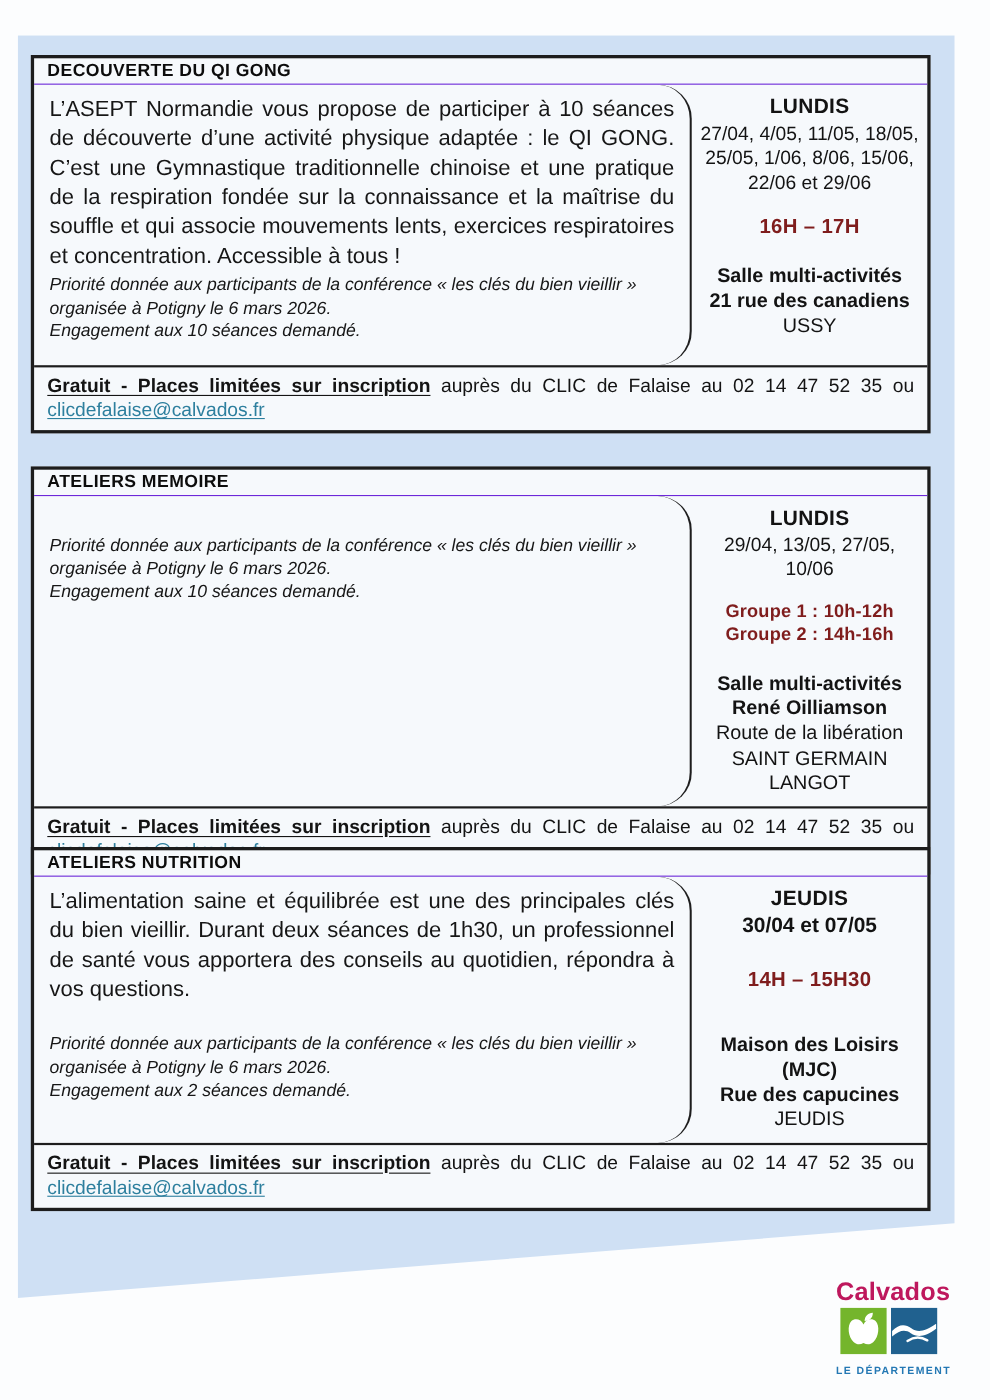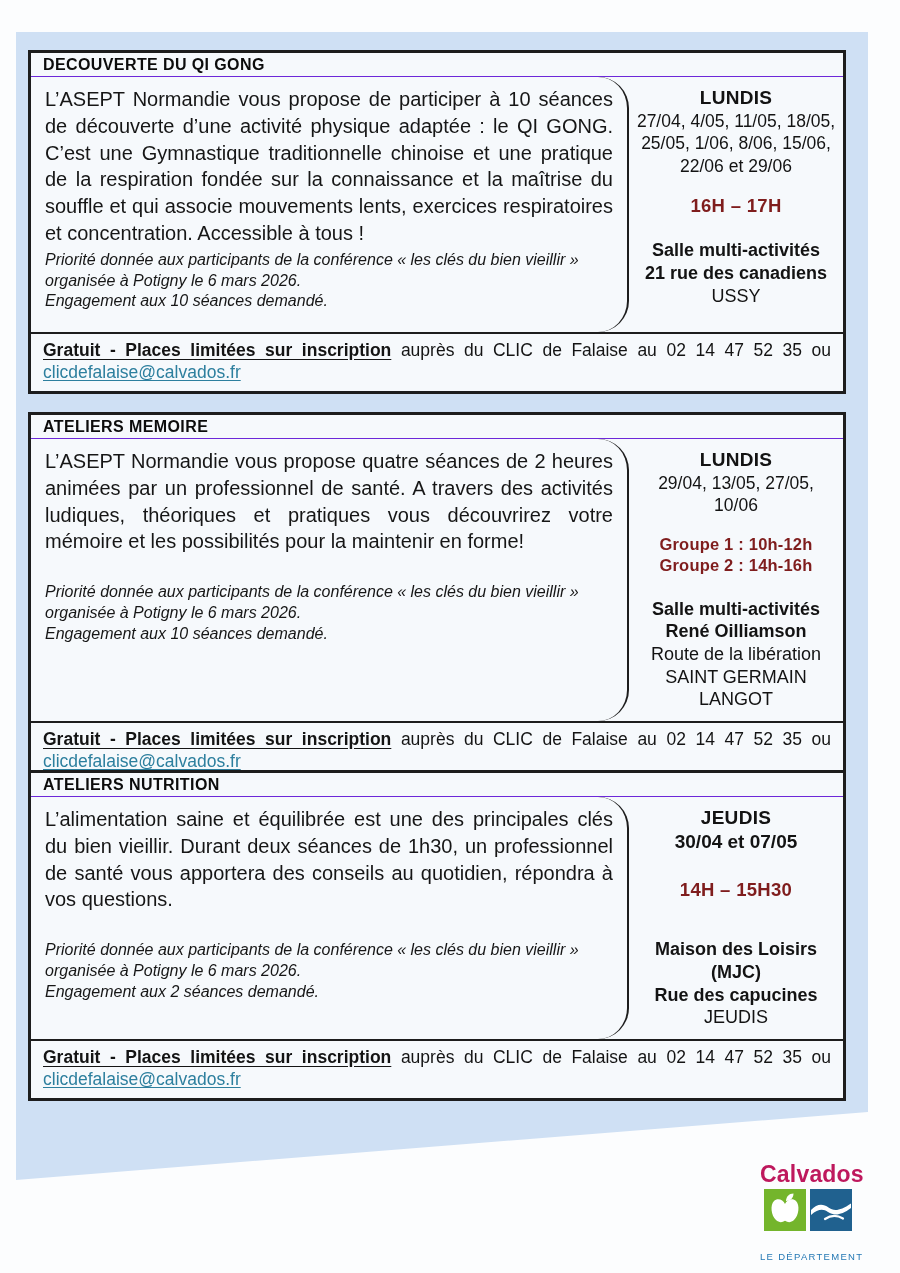--- a/index.html
+++ b/index.html
@@ -24,21 +24,21 @@
     clip-path: polygon(0 0, 100% 0, 100% 1080px, 0 100%);
   }
   .box {
     position: absolute;
     left: 28px;
     width: 818px;
     background: #f6f9fc;
     border: 3px solid #1d1d1d;
   }
   .b1 { top: 50px; }
-  .b2 { top: 412px; }
+  .b2 { top: 424px; }
   .b3 { top: 770px; }
   .box-title {
     border-bottom: 1px solid #6d28d9;
     padding: 3px 12px 2px;
     font-size: 16px;
     font-weight: bold;
     letter-spacing: 0.4px;
     color: #0c0c0c;
   }
   .box-main { display: flex; }
@@ -127,23 +127,23 @@
     display: flex;
     gap: 4px;
     justify-content: center;
     margin-top: 3px;
   }
   .sq { width: 42px; height: 42px; display: block; }
   .sq-green { background: #74b52c; }
   .sq-blue { background: #20618f; }
   .sq svg { width: 100%; height: 100%; display: block; }
   .logo-tag {
-    margin-top: 20px;
+    margin-top: 10px;
     font-size: 9.5px;
-    font-weight: normal;
+    font-weight: bold;
     color: #2478b4;
     letter-spacing: 1.3px;
     white-space: nowrap;
   }
 </style>
 </head>
 <body>
 
 <div class="page">
   <div class="bg-panel"></div>
@@ -177,21 +177,20 @@
         <span>auprès du CLIC de Falaise au 02 14 47 52 35 ou</span>
       </div>
       <a class="email">clicdefalaise@calvados.fr</a>
     </div>
   </section>
 
   <section class="box b2">
     <div class="box-title">ATELIERS MEMOIRE</div>
     <div class="box-main">
       <div class="cell-left">
-        <p class="body-text">L’ASEPT Normandie vous propose quatre séances de 2 heures animées par un professionnel de santé. A travers des activités ludiques, théoriques et pratiques vous découvrirez votre mémoire et les possibilités pour la maintenir en forme!</p>
         <p class="note">
           <span>Priorité donnée aux participants de la conférence « les clés du bien vieillir » organisée à Potigny le 6 mars 2026.</span><br>
           <span>Engagement aux 10 séances demandé.</span>
         </p>
       </div>
       <div class="cell-right">
         <div class="day">LUNDIS</div>
         <div class="dates">29/04, 13/05, 27/05, 10/06</div>
         <div class="time-block">
           <div class="time-line">Groupe 1 : 10h-12h</div>

